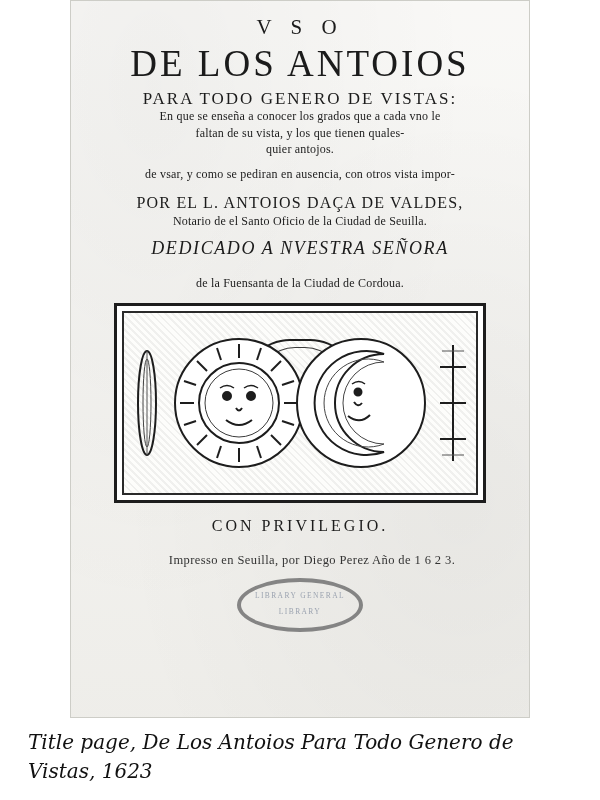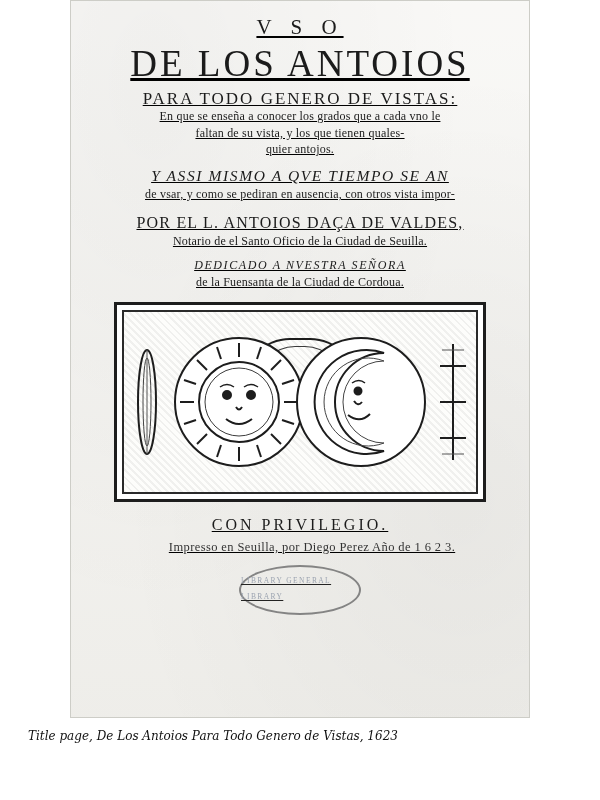--- a/index.html
+++ b/index.html
@@ -11,21 +11,20 @@
     width: 600px;
     height: 800px;
     font-family: "Liberation Serif", serif;
     overflow: hidden;
   }
   .page {
     position: relative;
     width: 600px;
     height: 800px;
     box-sizing: border-box;
-    text-decoration: underline;
   }
 
   
   .plate {
     position: relative;
     margin: 0 auto;
     width: 460px;
     height: 718px;
     background: #f3f2ee;
     border: 1px solid #cdcdc7;
@@ -87,23 +86,23 @@
     font-size: 15.5px;
     letter-spacing: 1.6px;
     margin-bottom: 2px;
   }
   .l-author {
     font-size: 16px;
     letter-spacing: 1.2px;
     margin-bottom: 2px;
   }
   .l-dedic {
-    font-size: 12px;
+    font-size: 18px;
     letter-spacing: 1.6px;
-    margin-bottom: 2px;
+    margin-bottom: 17px;
   }
   .italicish {
     font-style: italic;
   }
 
   
   .woodcut {
     position: relative;
     z-index: 2;
     margin: 12px auto 0 auto;
@@ -177,52 +176,52 @@
     color: #1b1b1b;
     margin-top: 14px;
   }
   .l-privil {
     font-size: 16px;
     letter-spacing: 3px;
   }
   .l-imprint {
     font-size: 12.5px;
     letter-spacing: 0.4px;
-    margin-top: 6px;
+    margin-top: 18px;
     color: #333;
     padding-left: 24px;
   }
 
   .stamp {
     position: relative;
     z-index: 2;
     margin: 10px auto 0 auto;
     width: 118px;
     height: 46px;
-    border: 2px solid #737373;
+    border: 4px solid #737373;
     border-radius: 50%;
     color: #8d96a6;
     font-size: 7.5px;
     letter-spacing: 1.4px;
-    text-align: left;
+    text-align: center;
     opacity: 0.85;
   }
   .stamp span { display: block; }
   .stamp .s1 { margin-top: 9px; }
   .stamp .s2 { margin-top: 7px; }
 
   
   .caption {
     position: absolute;
     left: 28px;
     right: 28px;
     top: 728px;
     font-family: "DejaVu Serif", serif;
     font-style: italic;
-    font-size: 12px;
+    font-size: 20px;
     line-height: 1.45;
     color: #111111;
   }
 </style>
 </head>
 <body>
 
 <div class="page">
 
   <div class="plate">
@@ -230,21 +229,20 @@
     <div class="titleblock">
       <span class="ln l-uso">V S O</span>
       <span class="ln l-delos">DE LOS ANTOIOS</span>
       <span class="ln l-para">PARA TODO GENERO DE VISTAS:</span>
       <span class="ln l-body center-tight">En que se enseña a conocer los grados que a cada vno le</span>
       <span class="ln l-body center-tight">faltan de su vista, y los que tienen quales-</span>
       <span class="ln l-body">quier antojos.</span>
 
       <div class="gap"></div>
 
-      <span class="ln l-cap italicish">Y ASSI MISMO A QVE TIEMPO SE AN</span>
       <span class="ln l-body center-tight">de vsar, y como se pediran en ausencia, con otros vista impor-</span>
 
       <div class="gap"></div>
 
       <span class="ln l-author">POR EL L. ANTOIOS DAÇA DE VALDES,</span>
       <span class="ln l-body">Notario de el Santo Oficio de la Ciudad de Seuilla.</span>
 
       <div class="gap"></div>
 
       <span class="ln l-dedic italicish">DEDICADO A NVESTRA SEÑORA</span>

